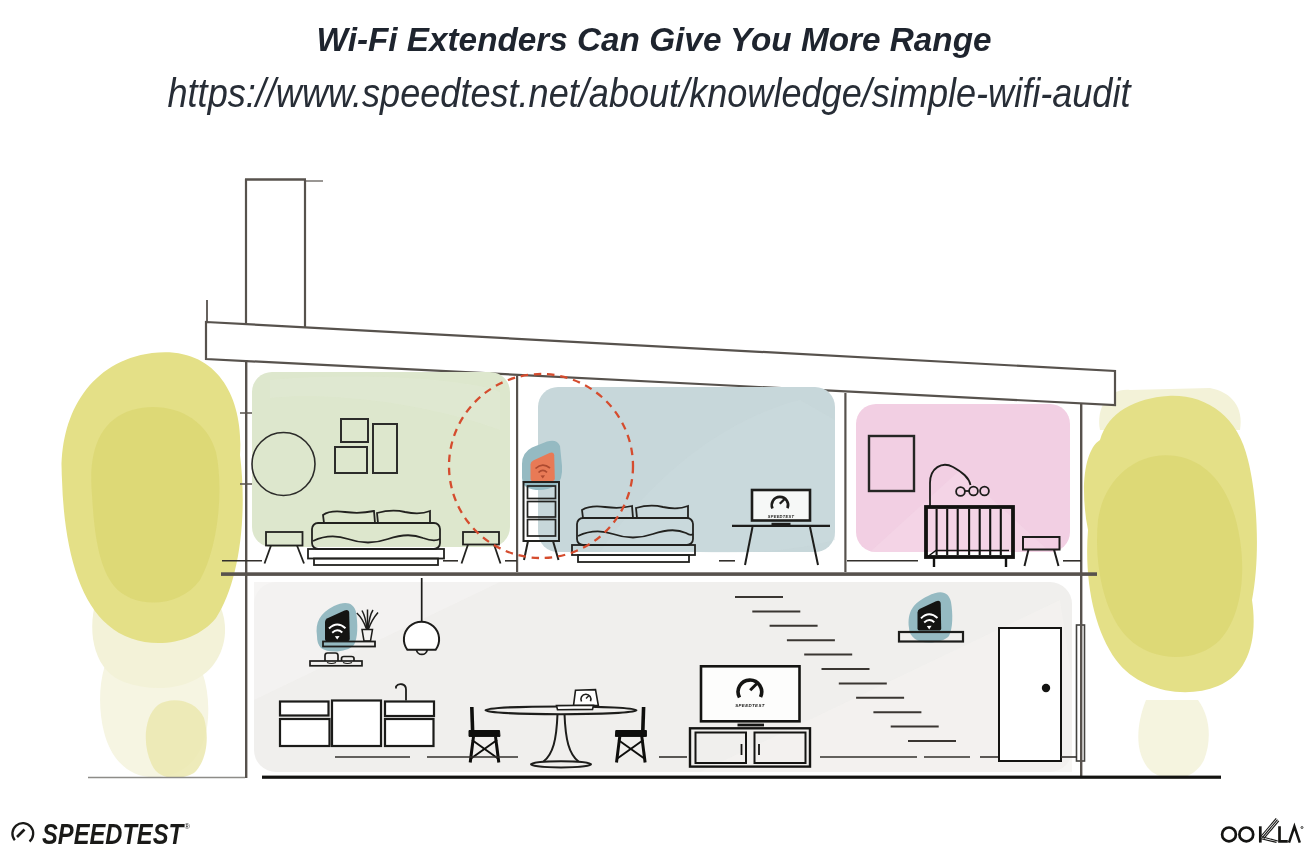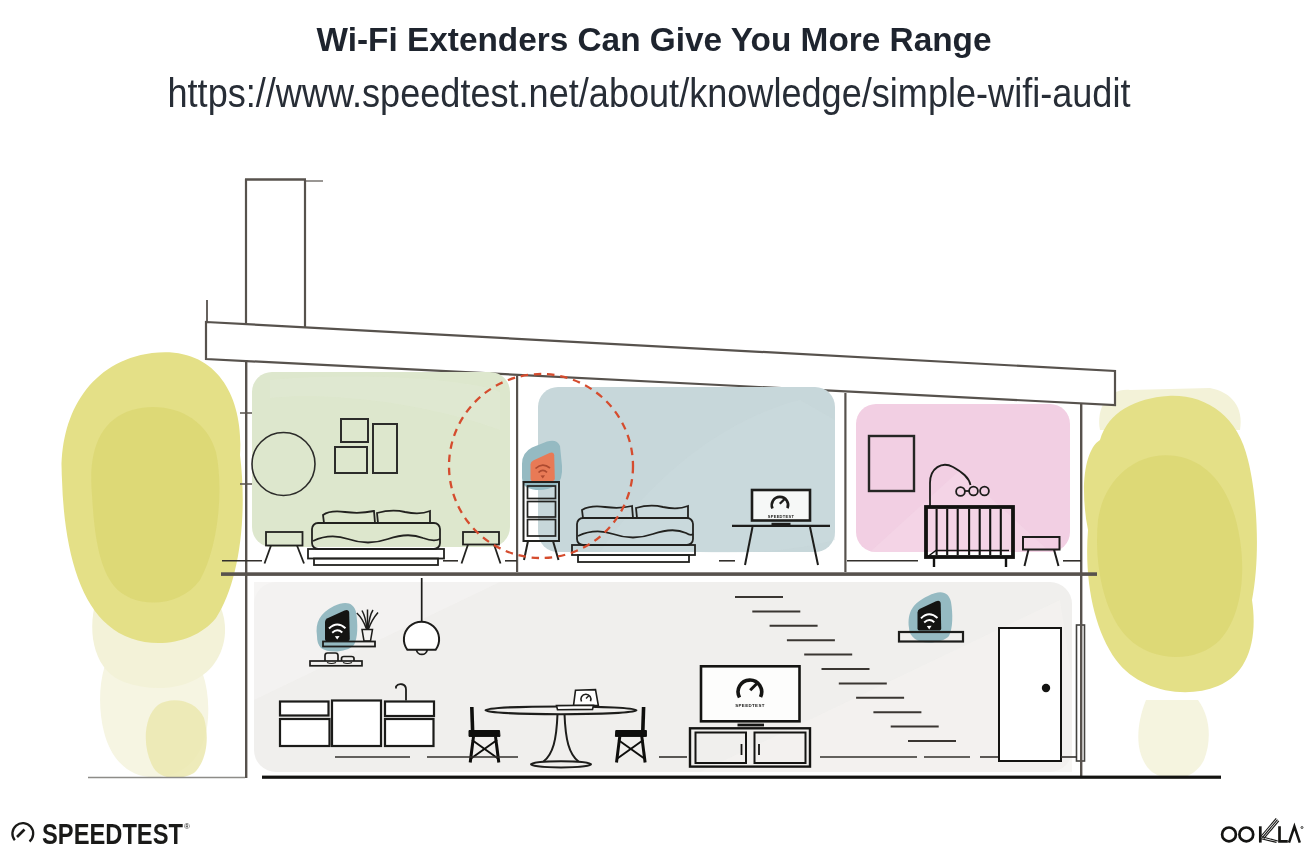--- a/index.html
+++ b/index.html
@@ -1,17 +1,17 @@
 <!DOCTYPE html>
 <html><head>
 <meta charset="utf-8">
 <style>
 html,body{margin:0;padding:0;background:#ffffff;}
 *{font-family:"Liberation Sans", sans-serif;}
-#stage{position:relative;width:1308px;height:861px;background:#84cc16;overflow:hidden;}
+#stage{position:relative;width:1308px;height:861px;background:#84cc16;overflow:hidden;font-style:italic;}
 text{font-family:"Liberation Sans", sans-serif;}
 </style>
 </head>
 <body>
 <div id="stage">
 <svg width="1308" height="861" viewBox="0 0 1308 861" xmlns="http://www.w3.org/2000/svg">
 
 <rect x="0" y="0" width="1308" height="861" fill="#ffffff"></rect>
 
 <g>

